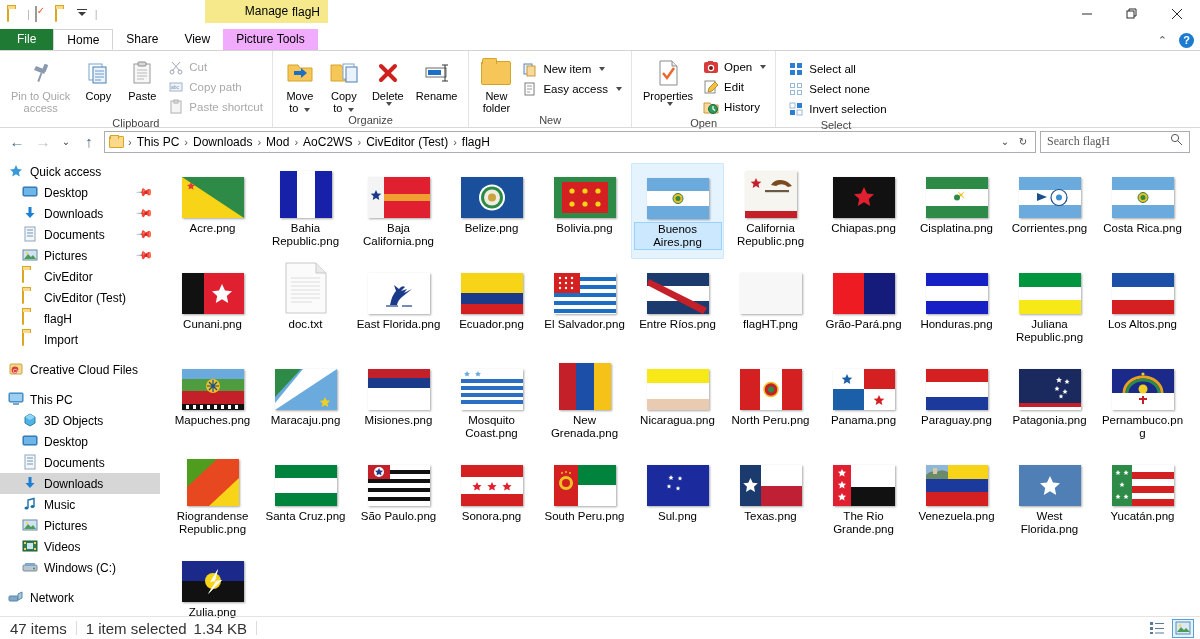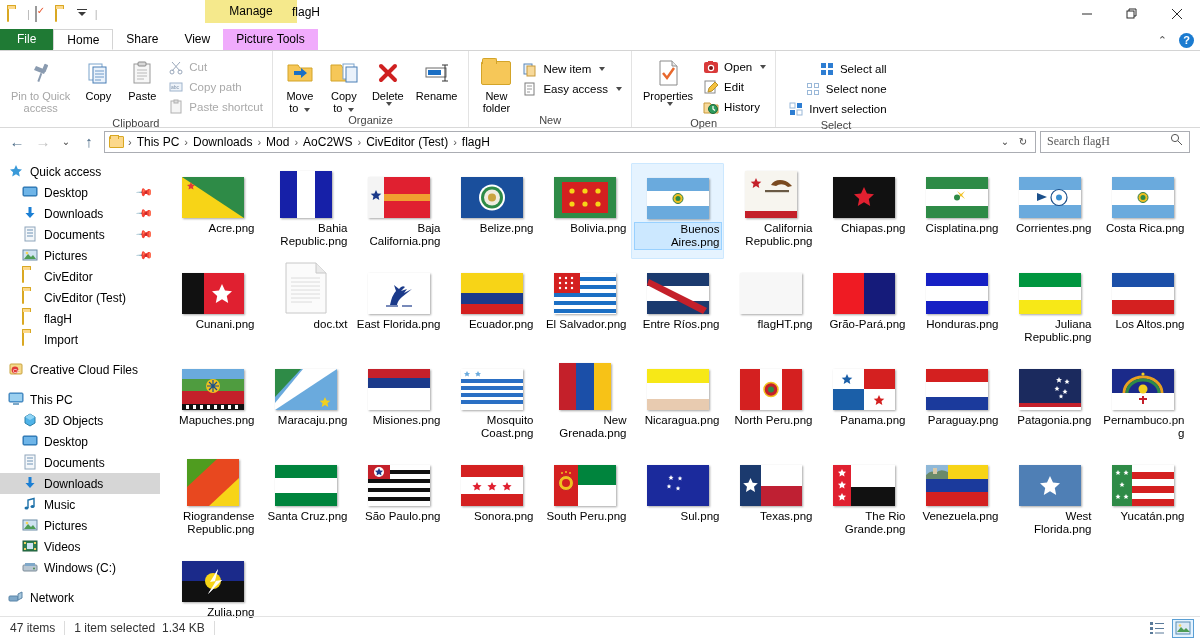--- a/index.html
+++ b/index.html
@@ -17,21 +17,21 @@
   .qat-ico { width:15px; height:14px; position:relative; }
   .folder-mini { width:15px; height:12px; background:#fcd88b; border:1px solid #d9a823; border-radius:1px; }
   .folder-mini::before { content:""; position:absolute; top:-2px; left:0; width:7px; height:3px; background:#fcd88b; border:1px solid #d9a823; border-bottom:none; border-radius:1px 1px 0 0; }
   .qat-sep { color:#b5b5b5; font-size:11px; }
   .props-mini { width:13px; height:14px; background:#fff; border:1px solid #9a9a9a; position:relative; }
   .props-mini::after { content:"✓"; position:absolute; left:1px; top:-2px; font-size:10px; color:#e8552d; }
   .dropdown-mini { width:13px; height:13px; position:relative; }
   .dropdown-mini::after { content:""; position:absolute; left:3px; top:5px; border-left:4px solid transparent; border-right:4px solid transparent; border-top:4px solid #3a3a3a; }
   .dropdown-mini::before { content:""; position:absolute; left:2px; top:2px; width:10px; height:1px; background:#3a3a3a; }
 
-  .ctx-tab-wrap { position:absolute; left:205px; top:0; width:92px; text-align:center; }
+  .ctx-tab-wrap { position:absolute; left:205px; top:0; width:123px; text-align:center; }
   .ctx-tab-title { background:#f5e98c; font-size:12px; padding:4px 0 5px; }
   .win-title { position:absolute; left:292px; top:5px; font-size:12px; }
 
   .wincontrols { position:absolute; right:0; top:0; display:flex; height:28px; }
   .wc { width:45px; height:28px; display:flex; align-items:center; justify-content:center; font-size:13px; color:#2b2b2b; }
   .wc.close { width:46px; }
   .wc svg { display:block; }
 
   
   .tabbar { height:22px; display:flex; align-items:flex-end; position:relative; background:#fff; }
@@ -83,29 +83,29 @@
   .pin { margin-left:auto; color:#9a9a9a; font-size:11px; transform:rotate(45deg); }
   .indent1 { padding-left:8px; }
   .indent2 { padding-left:22px; }
   .indent3 { padding-left:22px; }
   .navgap { height:9px; }
 
   .content { flex:1; background:#fff; position:relative; padding:8px 0 0 6px; }
   .grid { display:flex; flex-wrap:wrap; align-content:flex-start; }
   .cell { width:93px; height:96px; display:flex; flex-direction:column; align-items:center; padding-top:3px; }
   .cell .thumbwrap { height:52px; display:flex; align-items:flex-end; justify-content:center; }
-  .cell .label { margin-top:3px; font-size:11.5px; line-height:13px; text-align:right; width:88px; word-wrap:break-word; padding:1px 2px; }
+  .cell .label { margin-top:3px; font-size:11.5px; line-height:13px; text-align:center; width:88px; word-wrap:break-word; padding:1px 2px; }
   .cell.selected .label { background:#cce8ff; border:1px solid #99d1ff; padding:0 1px; }
   .cell.selected { background:#e5f3ff; border:1px solid #cce8ff; border-radius:1px; width:93px; }
 
   .flag { width:62px; height:41px; box-shadow:1px 1px 2px rgba(0,0,0,.35); position:relative; overflow:hidden; background:#fff; }
   .flag.tall { width:52px; height:47px; }
 
   
-  .statusbar { position:absolute; bottom:0; left:0; right:0; height:23px; border-top:1px solid #e3e3e3; display:flex; align-items:center; font-size:12px; color:#333; padding-left:10px; }
+  .statusbar { position:absolute; bottom:0; left:0; right:0; height:23px; border-top:1px solid #e3e3e3; display:flex; align-items:center; font-size:15px; color:#333; padding-left:10px; }
   .sb-sep { width:1px; height:14px; background:#dcdcdc; margin:0 9px; }
   .viewbtns { position:absolute; right:6px; display:flex; gap:4px; align-items:center; }
   .vbtn { width:22px; height:19px; display:flex; align-items:center; justify-content:center; }
   .vbtn.active { border:1px solid #5a9fd4; background:#e5f3ff; }
 </style>
 </head>
 <body>
 
 <div class="titlebar">
   <div class="qat">
@@ -376,21 +376,21 @@
           </span>
           <span>History</span>
         </div>
       </div>
     </div>
     <div class="rgroup-label">Open</div>
   </div>
 
   <div class="rgroup" style="border-right:none;">
     <div class="rgroup-items">
-      <div class="smallcol" style="padding-top:5px; padding-left:3px;align-items:flex-end;">
+      <div class="smallcol" style="padding-top:5px; padding-left:3px;">
         <div class="smallbtn">
           <span class="ico16">
             <svg width="16" height="16" viewBox="0 0 16 16">
                 <g fill="#2d7dd2">
                   <rect x="2" y="2" width="5" height="5"></rect>
                   <rect x="9" y="2" width="5" height="5"></rect>
                   <rect x="2" y="9" width="5" height="5"></rect>
                   <rect x="9" y="9" width="5" height="5"></rect>
                 </g>
               </svg>

